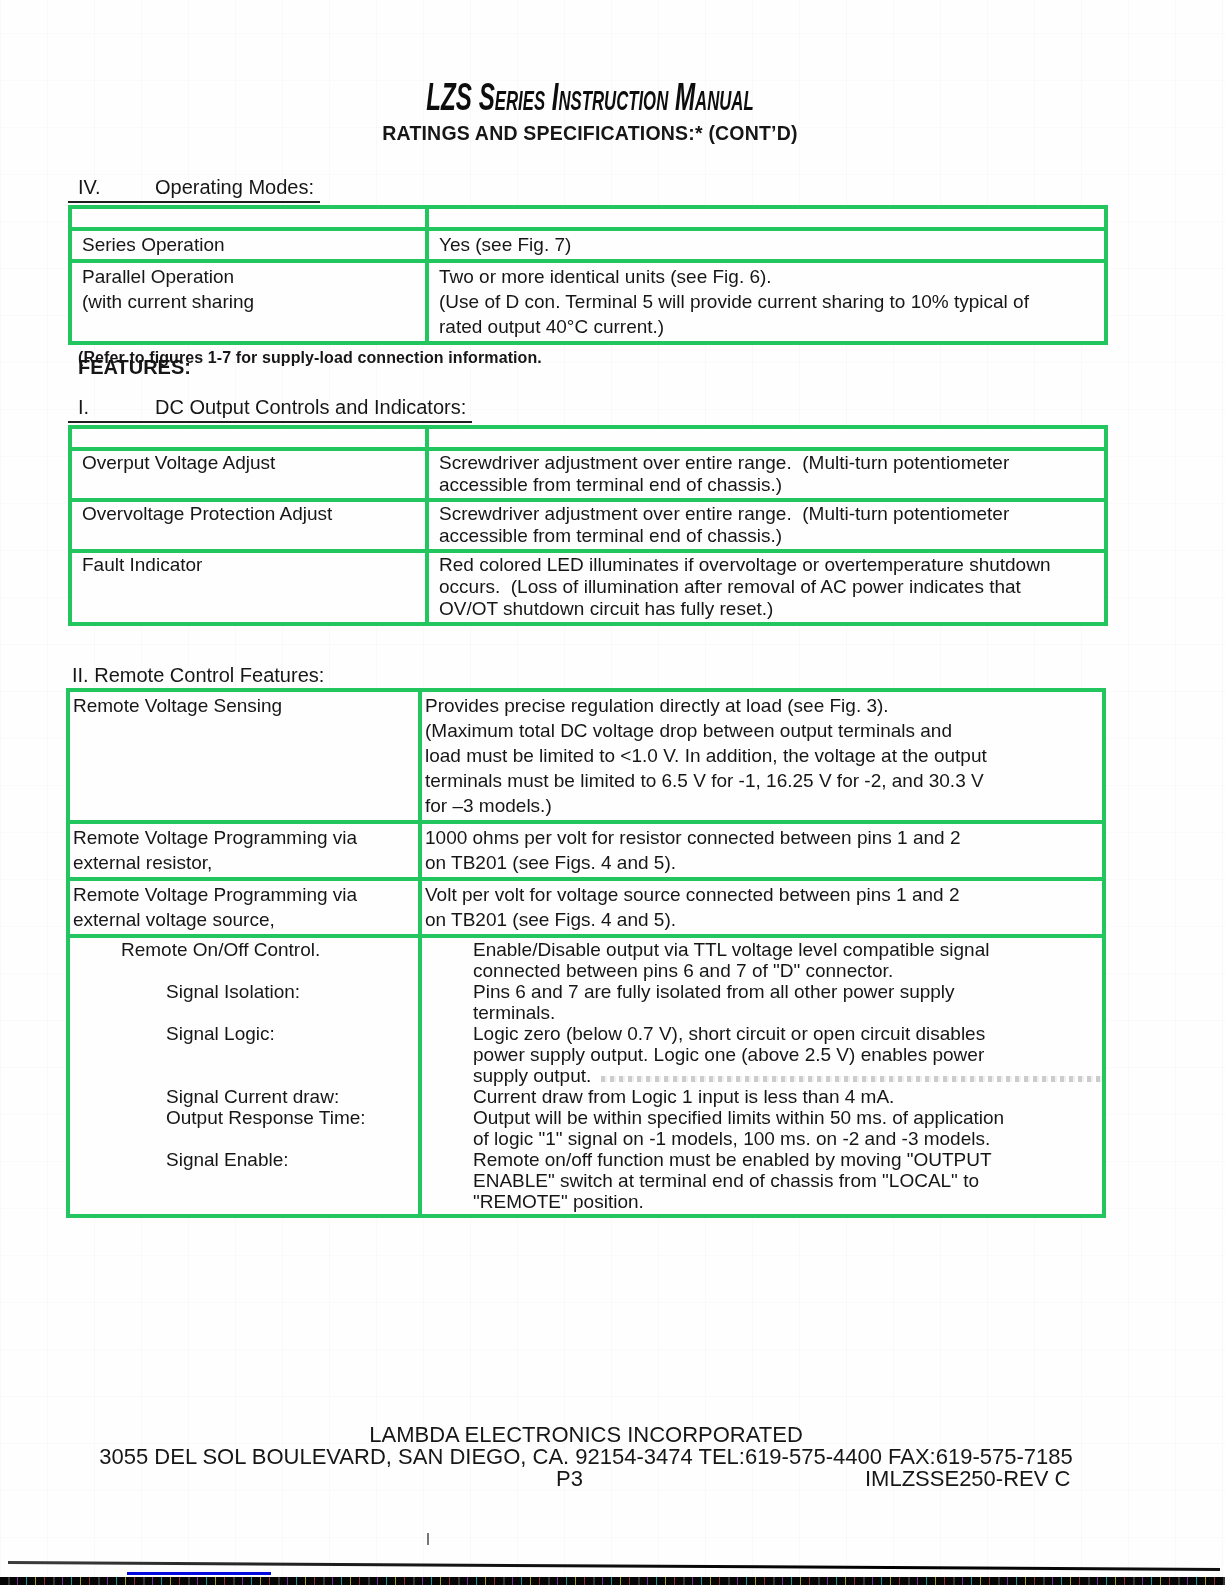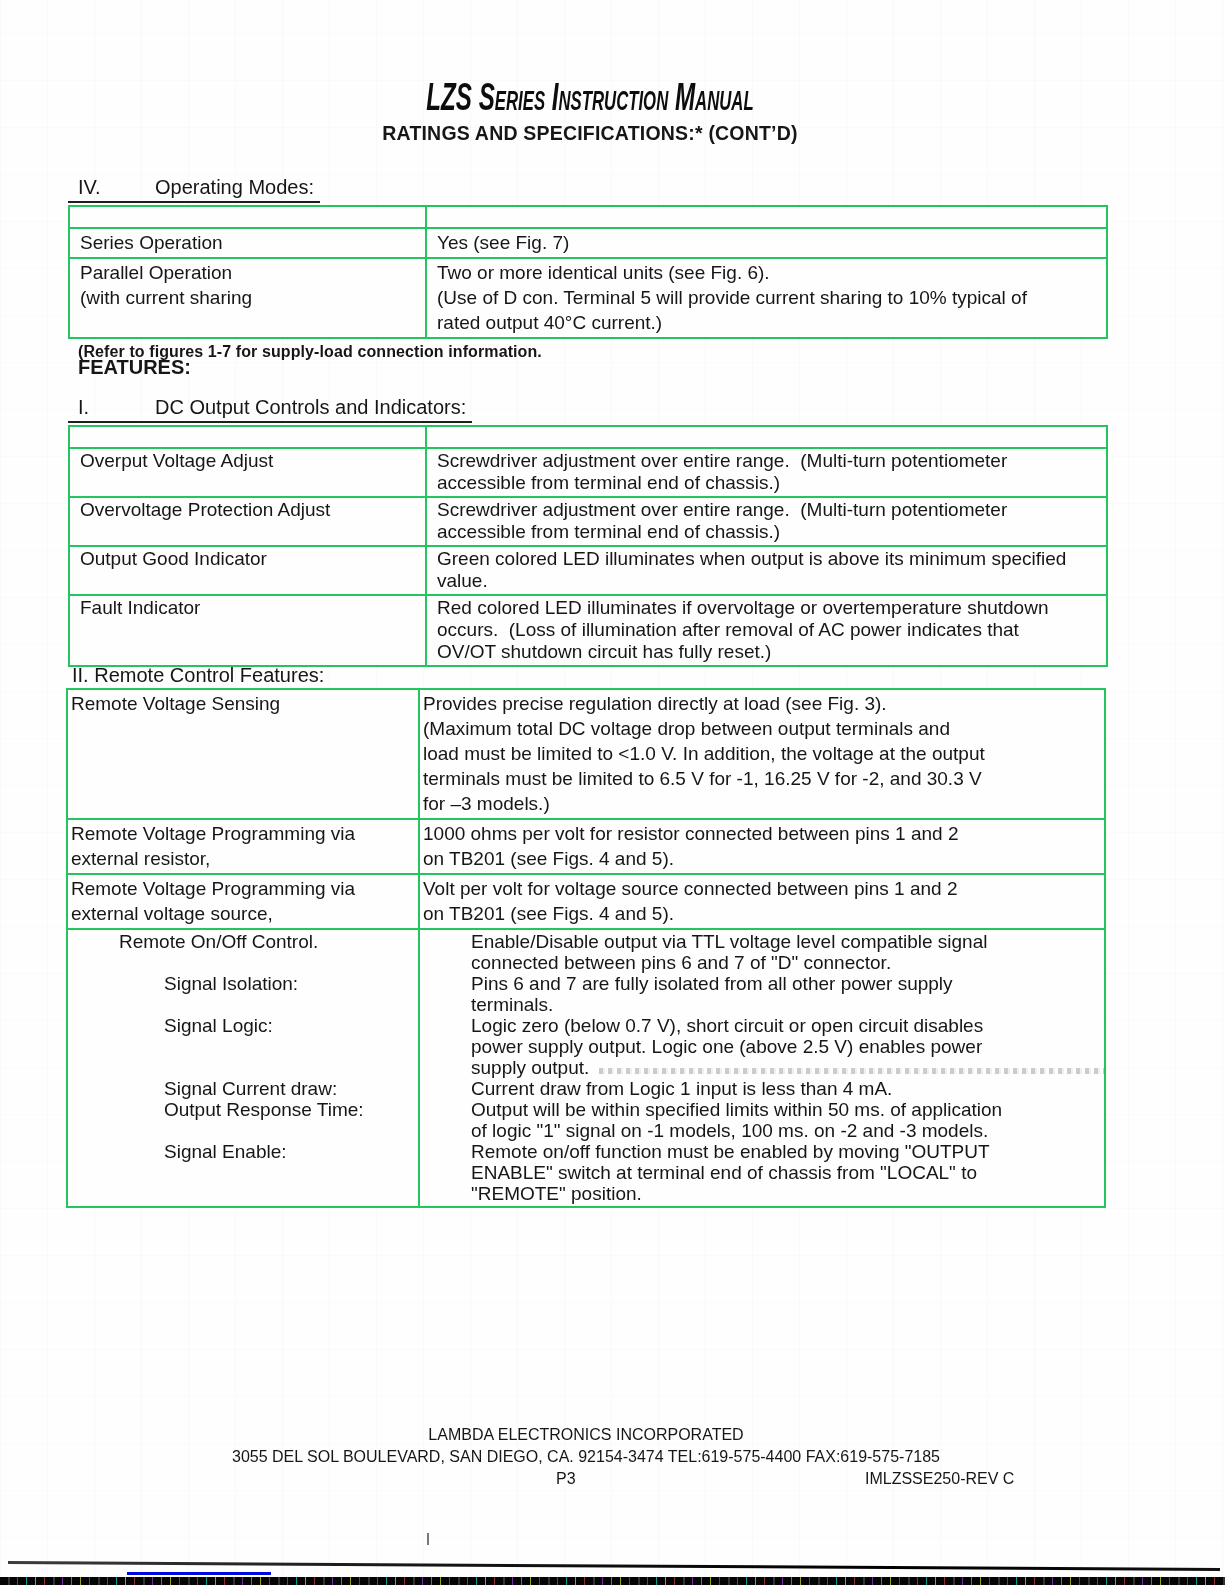--- a/index.html
+++ b/index.html
@@ -24,40 +24,40 @@
 
   
   .sec { position:absolute; left:68px; width:852px; }
   .sec-head { display:inline-block; border-bottom:2px solid #1f1f1f; padding:0 6px 3px 0; font-size:20px; line-height:22px; }
   .sec-num { display:inline-block; width:87px; padding-left:10px; }
   .plain-head { font-size:20px; line-height:22px; font-weight:bold; }
   .sub-head { font-size:20px; line-height:22px; padding-left:6px; }
 
   
   table.spec-table { border-collapse:collapse; table-layout:fixed; width:1040px; margin-top:2px; background:#fefefe; }
-  table.spec-table td { border:2px solid #22c55e; vertical-align:top; overflow:hidden; }
+  table.spec-table td { border:4px solid #22c55e; vertical-align:top; overflow:hidden; }
   .t1 col.colA, .t2 col.colA { width:357px; }
   .t3 col.colA { width:352px; }
   .t1 td, .t2 td { padding:1px 4px 2px 10px; }
   .t3 td { padding:1px 4px 2px 3px; }
   .hrow td { height:22px; border-bottom:3px double #2b2b2b; }
   .tline { white-space:pre; font-size:19px; }
   .t1 .tline { line-height:25px; min-height:25px; }
   .t2 .tline { line-height:22px; min-height:22px; }
   .t3 tr.r13 .tline { line-height:25px; min-height:25px; }
   .t3 tr.r4 .tline { line-height:21px; min-height:21px;margin-left:48px; }
   .t3 .ind { padding-left:45px; }
   .smear::after {
     content:""; display:inline-block; width:520px; height:6px; margin-left:10px;
     background:repeating-linear-gradient(90deg, rgba(110,110,110,.35) 0 4px, rgba(175,175,175,.18) 4px 6px, transparent 6px 9px);
   }
   .table-note { font-size:16px; line-height:20px; font-weight:bold; padding-left:10px; margin-top:3px; letter-spacing:.1px; }
 
   
-  .footer { position:absolute; top:1424px; left:0; width:1172px; text-align:center; font-size:16px; line-height:22px; }
+  .footer { position:absolute; top:1424px; left:0; width:1172px; text-align:center; font-size:22px; line-height:22px; }
   .footer-line3 { position:relative; height:22px; }
   .page-number { position:absolute; left:556px; top:0; }
   .doc-code { position:absolute; left:865px; top:0; }
 
   
   .scan-line {
     position:absolute; left:8px; top:1561px; width:1212px; height:3px;
     background:linear-gradient(90deg,#3c3c3c,#151515 35%,#000 75%,#111);
     transform:rotate(0.33deg); transform-origin:left center;
   }
@@ -146,29 +146,20 @@
             <div class="tline">accessible from terminal end of chassis.)</div>
           </td>
         </tr>
         <tr>
           <td>
             <div class="tline">Overvoltage Protection Adjust</div>
           </td>
           <td>
             <div class="tline">Screwdriver adjustment over entire range.  (Multi-turn potentiometer</div>
             <div class="tline">accessible from terminal end of chassis.)</div>
-          </td>
-        </tr>
-        <tr>
-          <td>
-            <div class="tline">Output Good Indicator</div>
-          </td>
-          <td>
-            <div class="tline">Green colored LED illuminates when output is above its minimum specified</div>
-            <div class="tline">value.</div>
           </td>
         </tr>
         <tr>
           <td>
             <div class="tline">Fault Indicator</div>
           </td>
           <td>
             <div class="tline">Red colored LED illuminates if overvoltage or overtemperature shutdown</div>
             <div class="tline">occurs.  (Loss of illumination after removal of AC power indicates that</div>
             <div class="tline">OV/OT shutdown circuit has fully reset.)</div>

